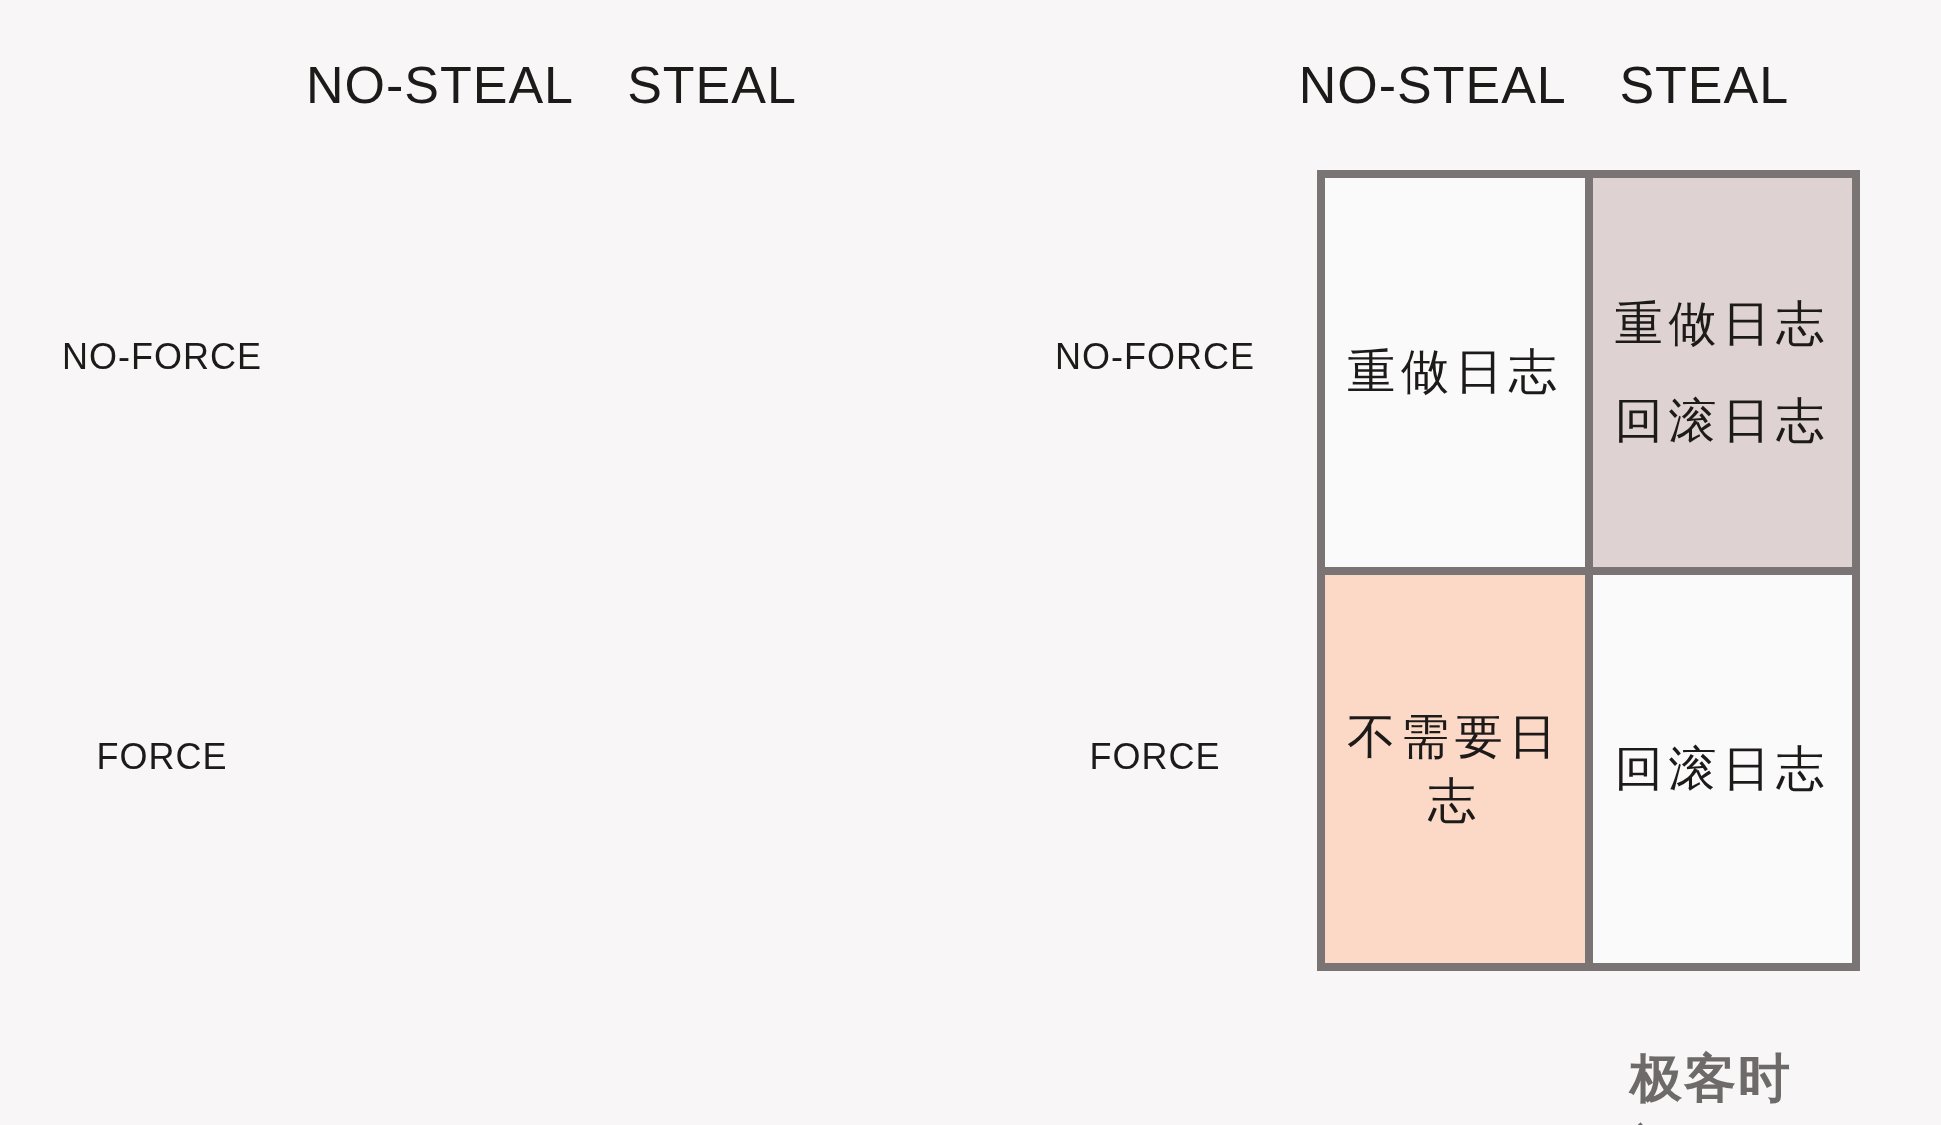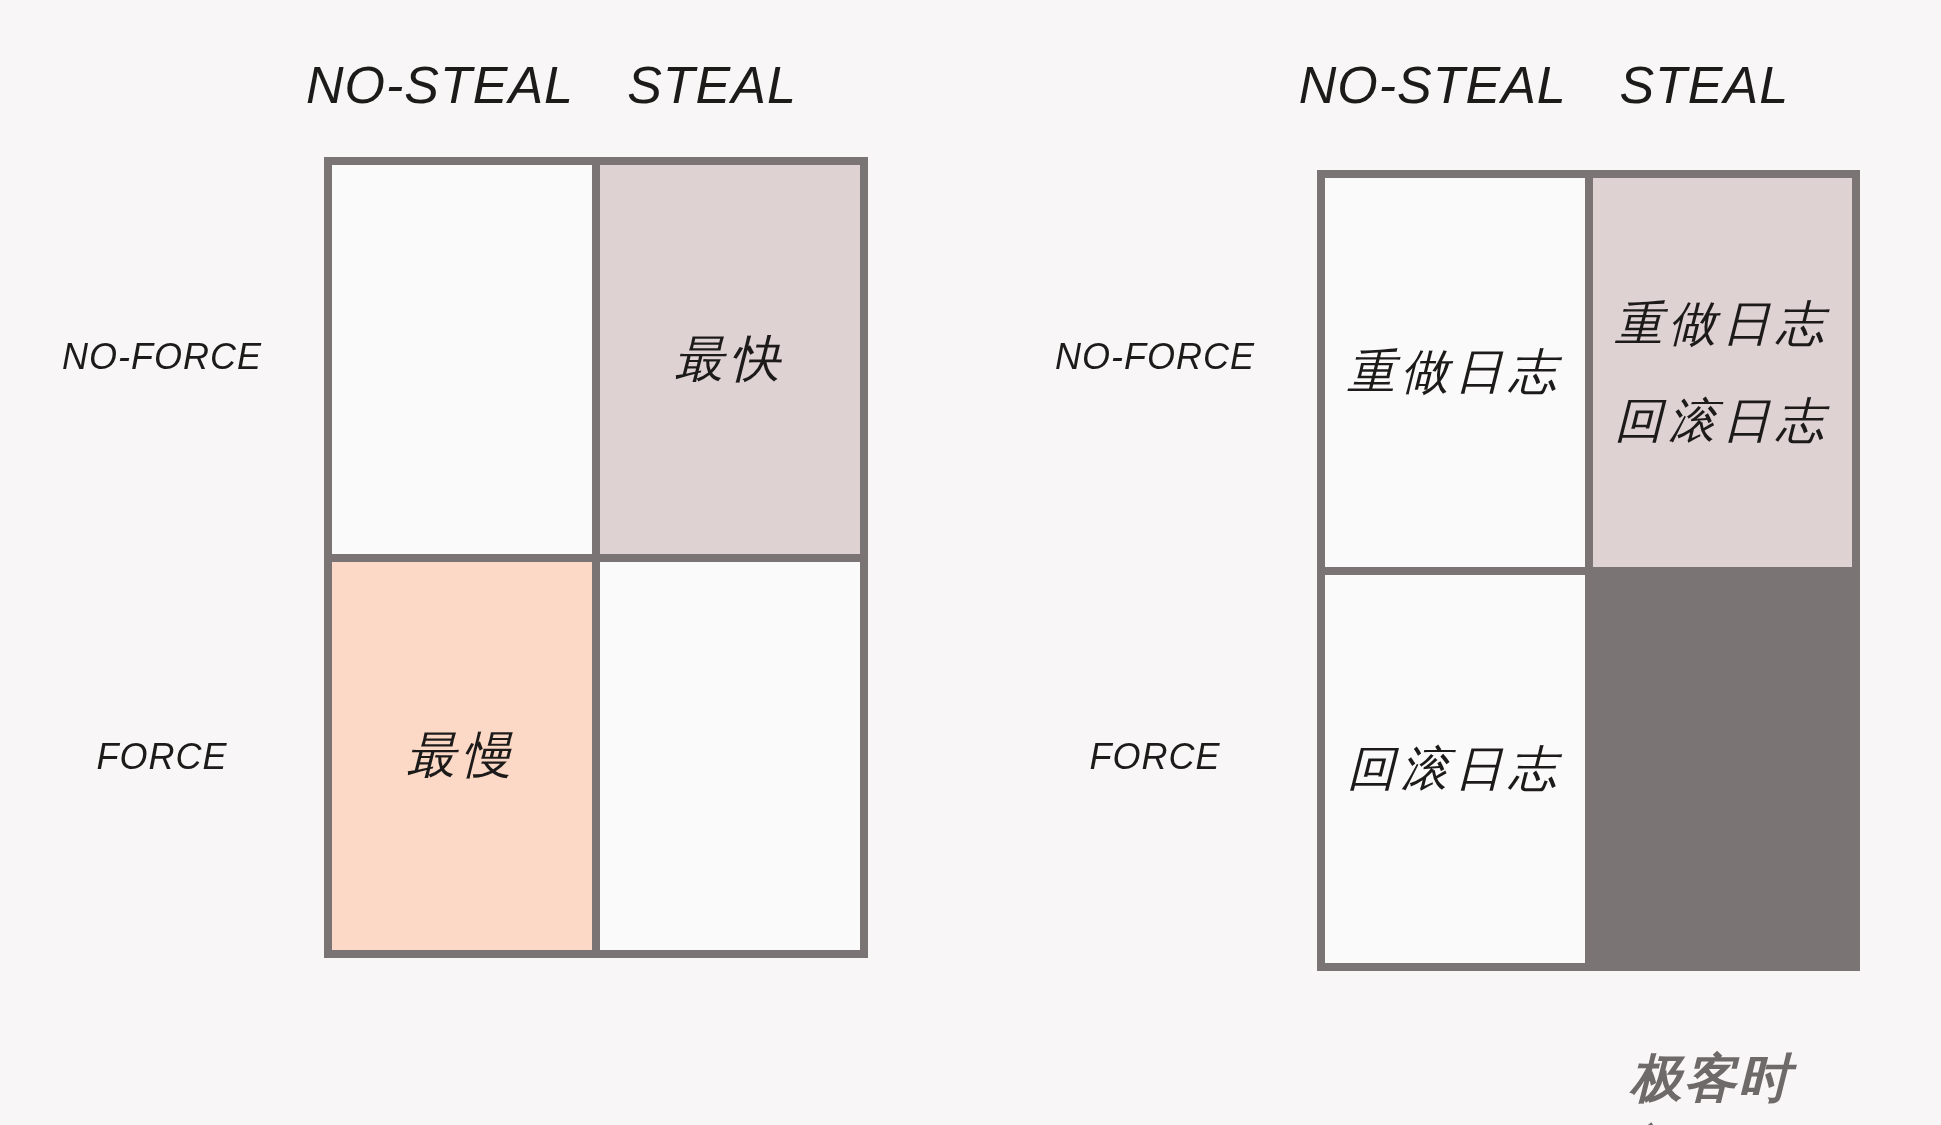--- a/index.html
+++ b/index.html
@@ -4,21 +4,21 @@
 <style>
   * { margin:0; padding:0; box-sizing:border-box; }
   html, body { width:1941px; height:1125px; }
   body {
     background: var(--background, #f8f6f7);
     font-family: "Liberation Sans", "DejaVu Sans", sans-serif;
     position: relative;
     overflow: hidden;
     color: var(--text, #1d1b1a);
   }
-  .canvas { position:absolute; left:0; top:0; width:1799px; height:1125px;font-style:italic; }
+  .canvas { position:absolute; left:0; top:0; width:1799px; height:1125px; }
 
   .matrix {
     position:absolute;
     border:8px solid var(--border, #7b7474);
     background: var(--border, #7b7474);
     display:grid;
     grid-template-columns:1fr 1fr;
     grid-template-rows:1fr 1fr;
     gap:8px;
   }
@@ -73,41 +73,36 @@
 <div class="canvas">
 
   <div class="col-headers h1">
     <span>NO-STEAL</span>
     <span>STEAL</span>
   </div>
 
   <div class="row-label rl-1a">NO-FORCE</div>
   <div class="row-label rl-1b">FORCE</div>
 
-  <div class="matrix m1">
-    <div class="cell white big"></div>
-    <div class="cell pink big">最快</div>
-    <div class="cell peach big">最慢</div>
-    <div class="cell white big"></div>
-  </div>
 
   <div class="col-headers h2">
     <span>NO-STEAL</span>
     <span>STEAL</span>
   </div>
 
   <div class="row-label rl-2a">NO-FORCE</div>
   <div class="row-label rl-2b">FORCE</div>
 
   <div class="matrix m2">
     <div class="cell white">重做日志</div>
     <div class="cell pink cell-lines">
       <span>重做日志</span>
       <span>回滚日志</span>
     </div>
+    <div class="cell peach">不需要日志</div>
     <div class="cell white">回滚日志</div>
   </div>
 
   <div class="logo">
     <svg viewBox="0 0 66 82" aria-hidden="true">
       <defs>
         <linearGradient id="gt-orange" x1="0" y1="1" x2="1" y2="0">
           <stop offset="0" stop-color="#e4571c"></stop>
           <stop offset="1" stop-color="#f89a3e"></stop>
         </linearGradient>

